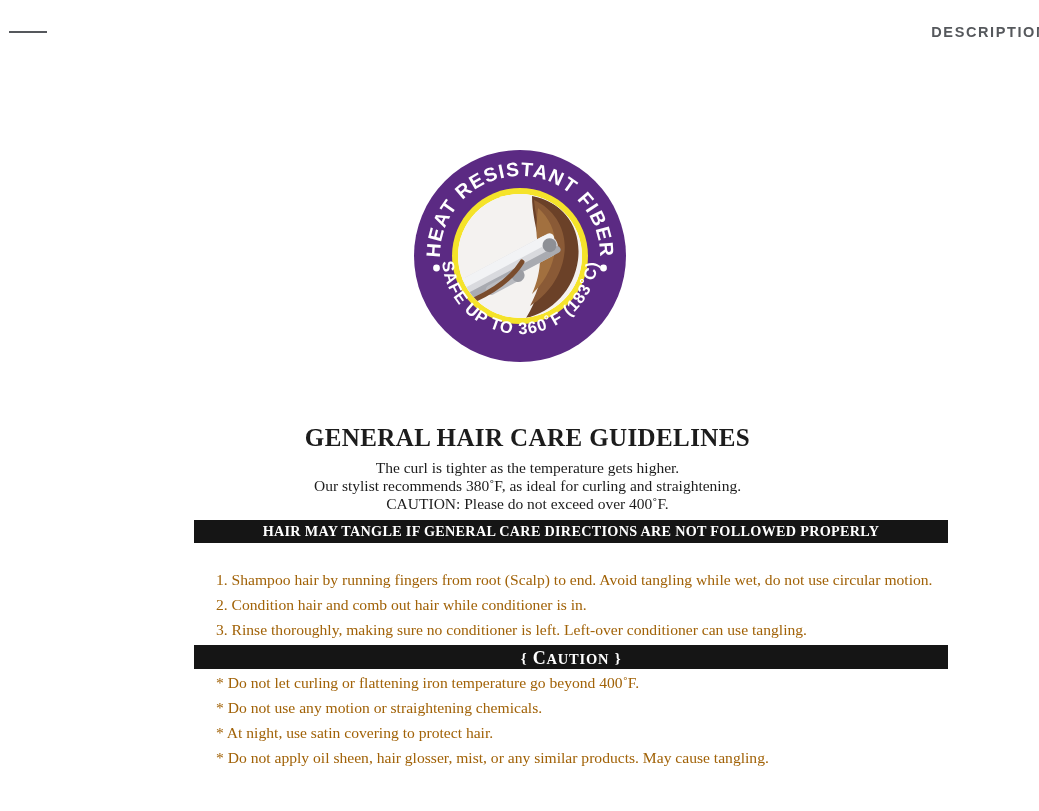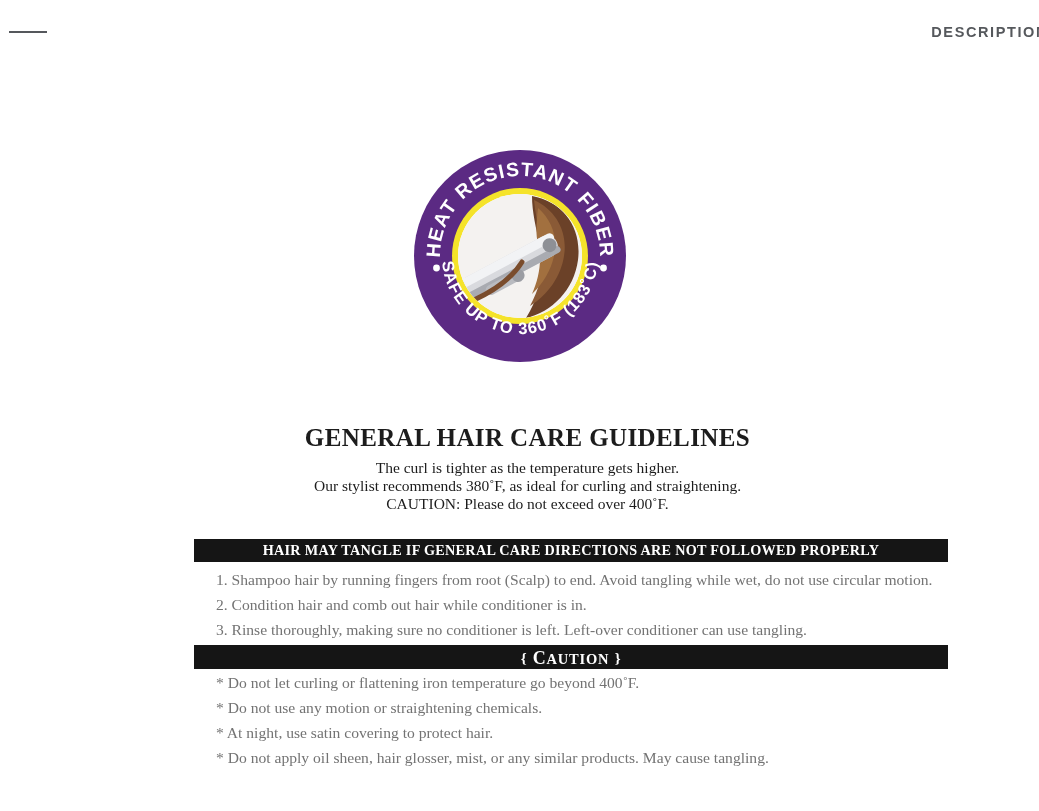--- a/index.html
+++ b/index.html
@@ -112,21 +112,21 @@
   }
   .caution-brace { font-size: 15px; vertical-align: 1px; }
   .caution-small { font-size: 14.5px; }
 
   .list {
     position: absolute;
     left: 196px;
     width: 790px;
     font-family: "Liberation Serif", serif;
     font-size: 15.6px;
-    color: #737373;
+    color: #a16207;
     line-height: 1.0;
   }
   .list-tangle { top: 572px; }
   .list-caution { top: 675px; }
   .list-item {
     margin: 0 0 9.5px 0;
     padding-left: 20px;
     white-space: nowrap;
   }
 </style>
@@ -190,21 +190,21 @@
   </div>
 </div>
 
 <div class="guide">
   <h1 class="guide-title">GENERAL HAIR CARE GUIDELINES</h1>
   <p class="guide-line">The curl is tighter as the temperature gets higher.</p>
   <p class="guide-line">Our stylist recommends 380˚F, as ideal for curling and straightening.</p>
   <p class="guide-line">CAUTION: Please do not exceed over 400˚F.</p>
 </div>
 
-<div class="panel bar bar-tangle" style="top:539px;">HAIR MAY TANGLE IF GENERAL CARE DIRECTIONS ARE NOT FOLLOWED PROPERLY</div>
+<div class="panel bar bar-tangle" style="top:520px;">HAIR MAY TANGLE IF GENERAL CARE DIRECTIONS ARE NOT FOLLOWED PROPERLY</div>
 
 <div class="list list-tangle">
   <p class="list-item">1. Shampoo hair by running fingers from root (Scalp) to end. Avoid tangling while wet, do not use circular motion.</p>
   <p class="list-item">2. Condition hair and comb out hair while conditioner is in.</p>
   <p class="list-item">3. Rinse thoroughly, making sure no conditioner is left. Left-over conditioner can use tangling.</p>
 </div>
 
 <div class="panel bar bar-caution" style="top:645px;">
   <span class="caution-brace">{</span>
   <span>C</span><span class="caution-small">AUTION</span>

